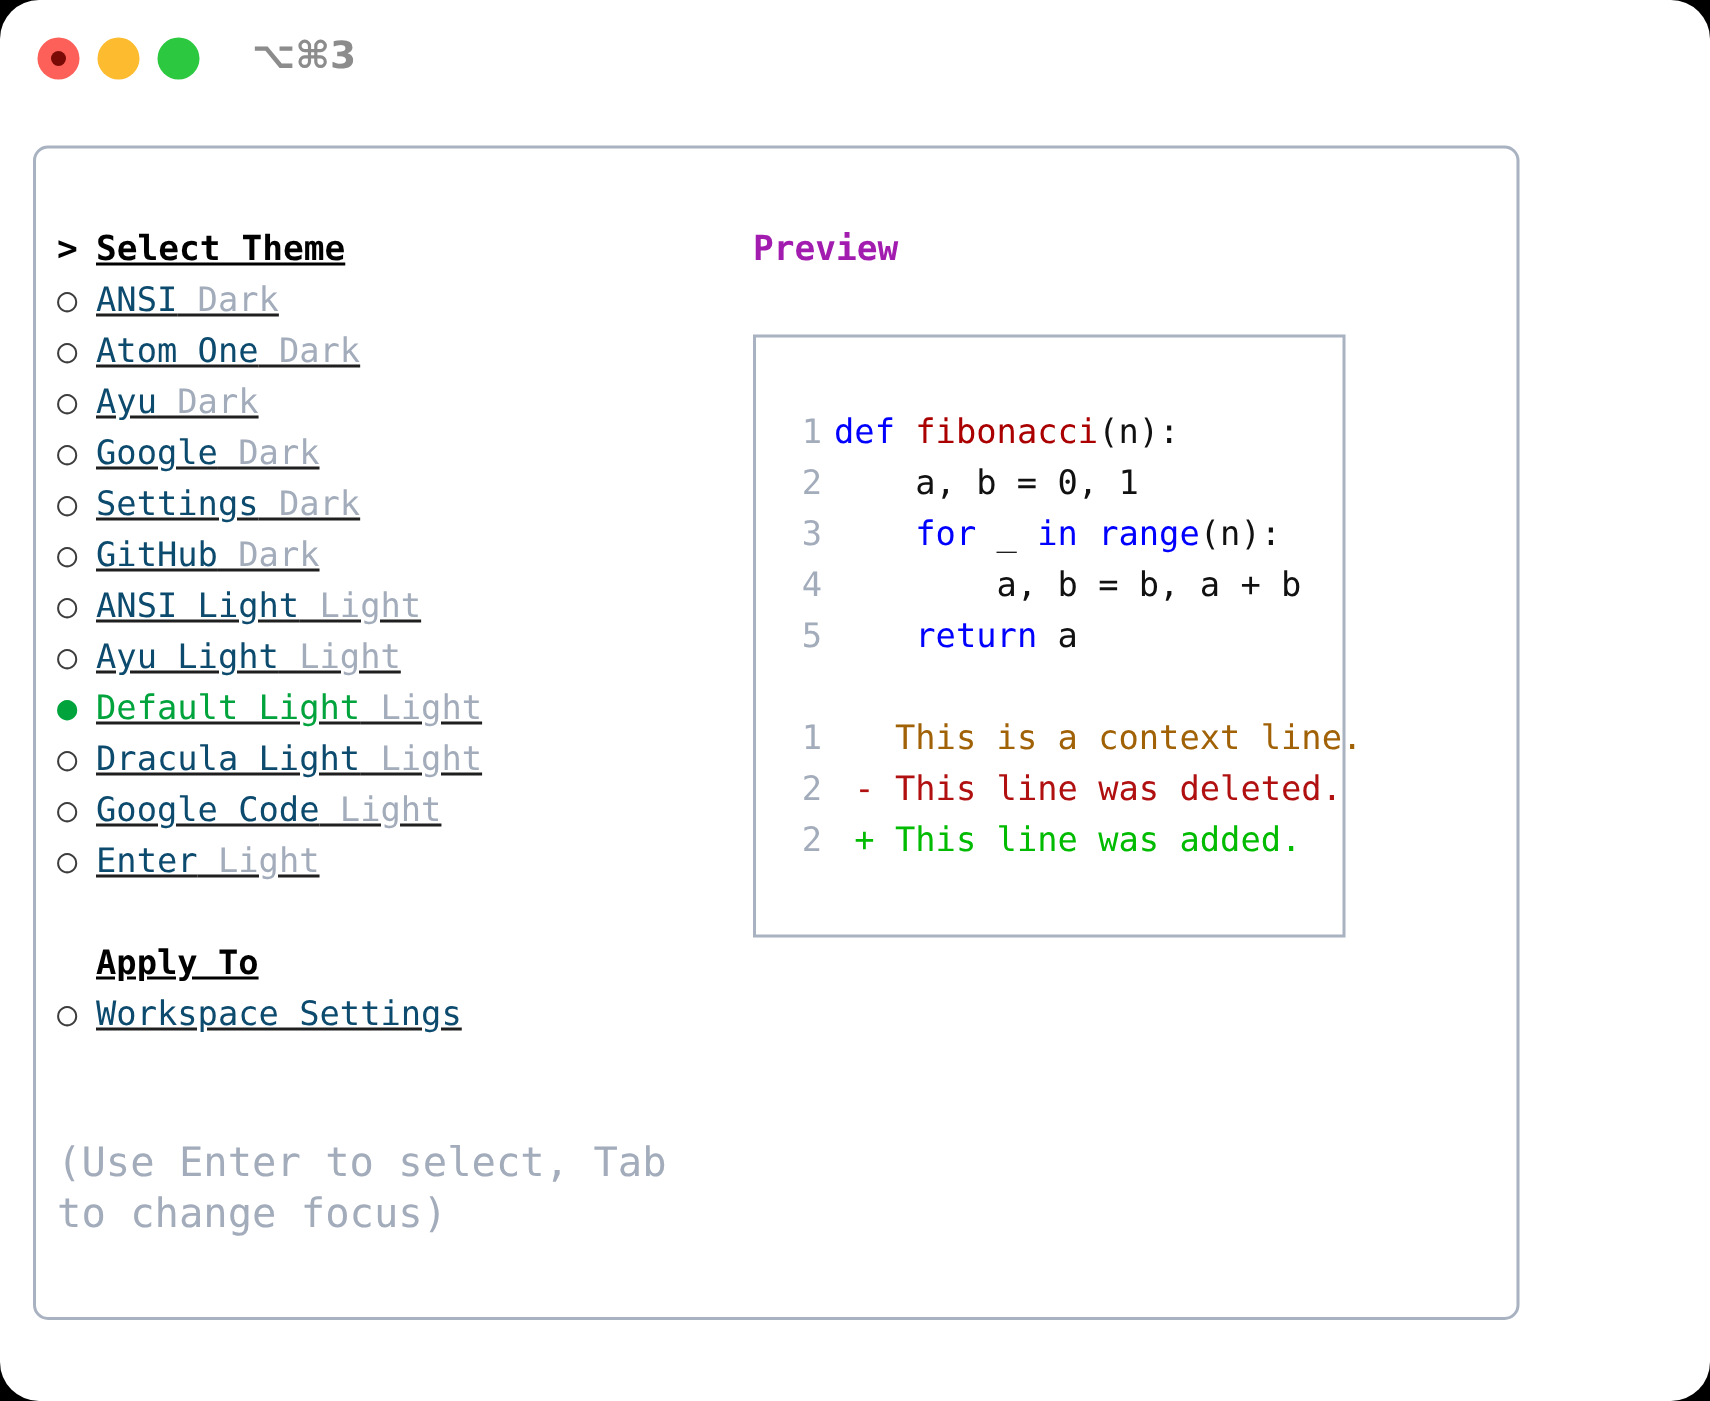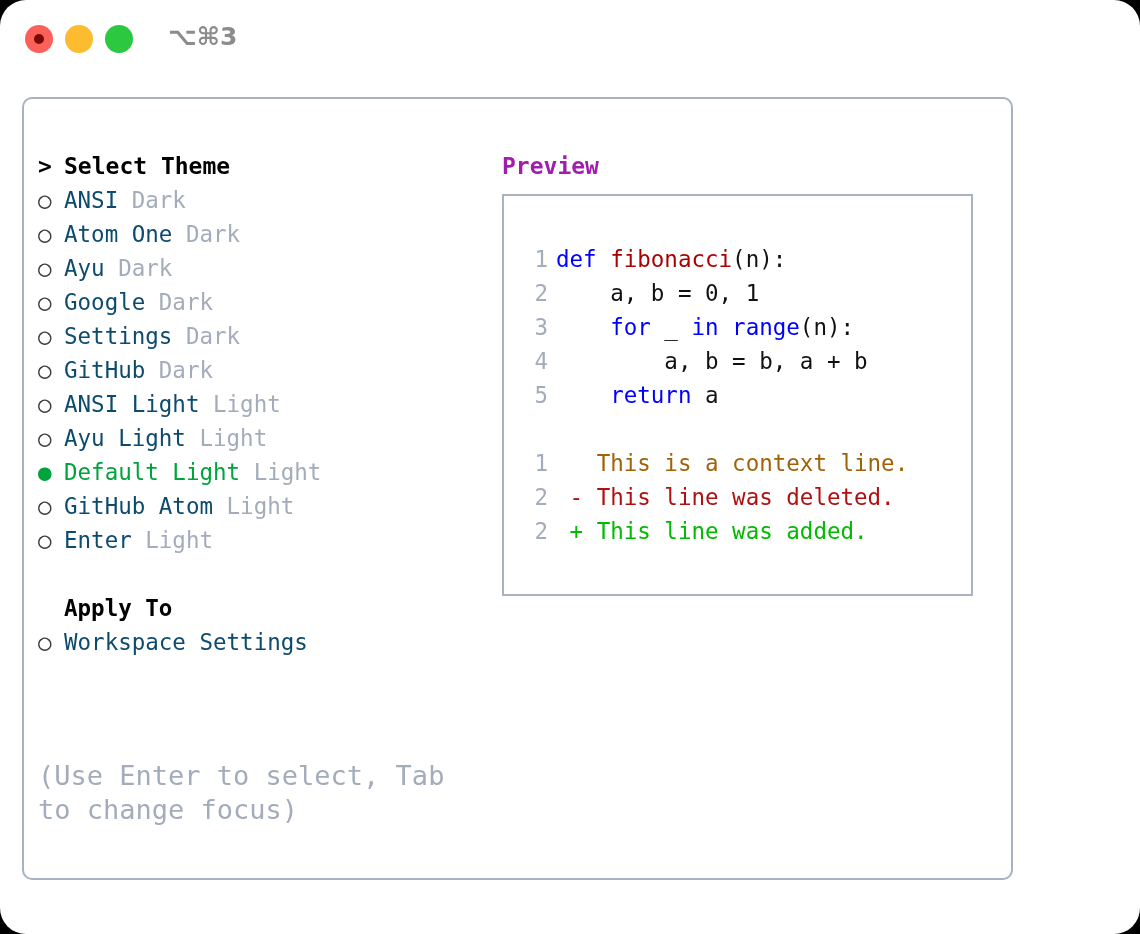--- a/index.html
+++ b/index.html
@@ -79,20 +79,21 @@
     top: 50px;
     width: 460px;
   }
 
   .row {
     height: 34px;
     line-height: 34px;
     font-size: 22.5px;
     white-space: pre;
     color: #1f1f1f;
+    text-decoration: underline;
   }
   .row .marker {
     display: inline-block;
     width: 26px;
   }
   .hollow { color: #3d3d3d; }
   .filled { color: #00a33c; }
 
   .heading {
     font-weight: bold;
@@ -129,22 +130,22 @@
     top: 50px;
     width: 500px;
   }
   #preview-title {
     font-size: 23px;
     font-weight: bold;
     color: #a21caf;
     line-height: 34px;
   }
   #preview-box {
-    margin-top: 11px;
-    width: 471px;
+    margin-top: 40px;
+    width: 395px;
     height: 402px;
     border: 2px solid #a8b2c0;
     box-sizing: border-box;
     background: #ffffff;
     position: relative;
   }
   #code {
     position: absolute;
     left: 18px;
     top: 46px;
@@ -190,21 +191,22 @@
       <div id="theme-list">
           <div class="row"><span class="marker hollow">○</span><span class="theme-name">ANSI</span><span class="tag"> Dark</span></div>
           <div class="row"><span class="marker hollow">○</span><span class="theme-name">Atom One</span><span class="tag"> Dark</span></div>
           <div class="row"><span class="marker hollow">○</span><span class="theme-name">Ayu</span><span class="tag"> Dark</span></div>
           <div class="row"><span class="marker hollow">○</span><span class="theme-name">Google</span><span class="tag"> Dark</span></div>
           <div class="row"><span class="marker hollow">○</span><span class="theme-name">Settings</span><span class="tag"> Dark</span></div>
           <div class="row"><span class="marker hollow">○</span><span class="theme-name">GitHub</span><span class="tag"> Dark</span></div>
           <div class="row"><span class="marker hollow">○</span><span class="theme-name">ANSI Light</span><span class="tag"> Light</span></div>
           <div class="row"><span class="marker hollow">○</span><span class="theme-name">Ayu Light</span><span class="tag"> Light</span></div>
           <div class="row"><span class="marker filled">●</span><span class="theme-name sel">Default Light</span><span class="tag"> Light</span></div>
-          <div class="row"><span class="marker hollow">○</span><span class="theme-name">GitHub Atom</span><span class="tag"> Light</span></div>
+          <div class="row"><span class="marker hollow">○</span><span class="theme-name">Dracula Light</span><span class="tag"> Light</span></div>
+          <div class="row"><span class="marker hollow">○</span><span class="theme-name">Google Code</span><span class="tag"> Light</span></div>
           <div class="row"><span class="marker hollow">○</span><span class="theme-name">Enter</span><span class="tag"> Light</span></div>
         </div>
 
       <div class="spacer"></div>
 
       <div class="row apply-heading"><span class="marker"></span><span>Apply To</span></div>
 
       <div id="apply-list">
           <div class="row"><span class="marker hollow">○</span><span class="theme-name">Workspace Settings</span></div>
         </div>

